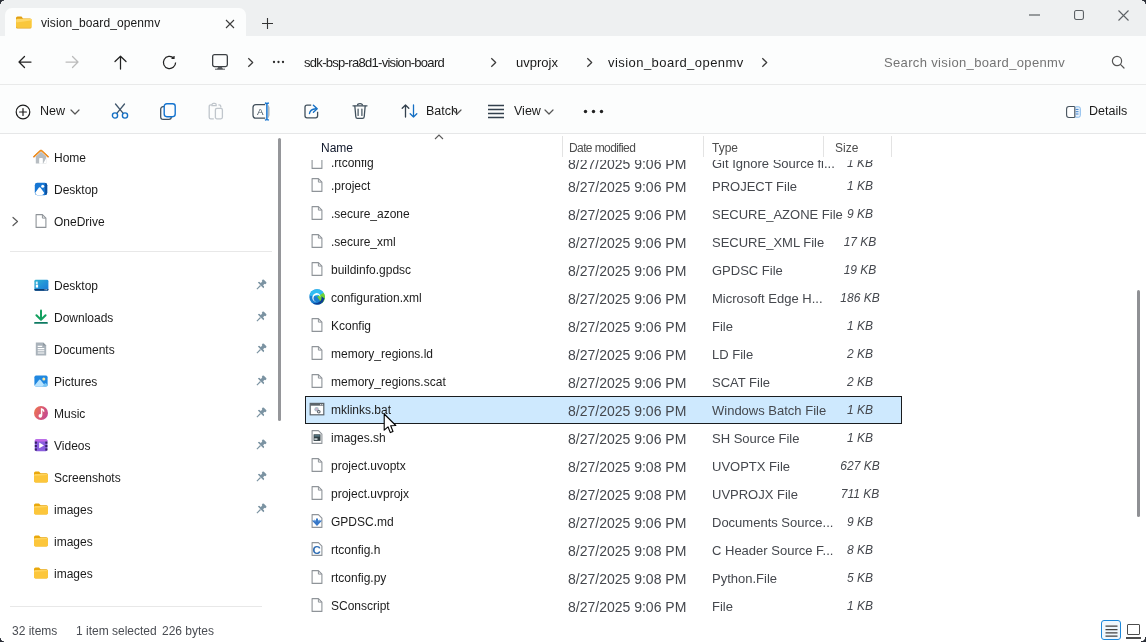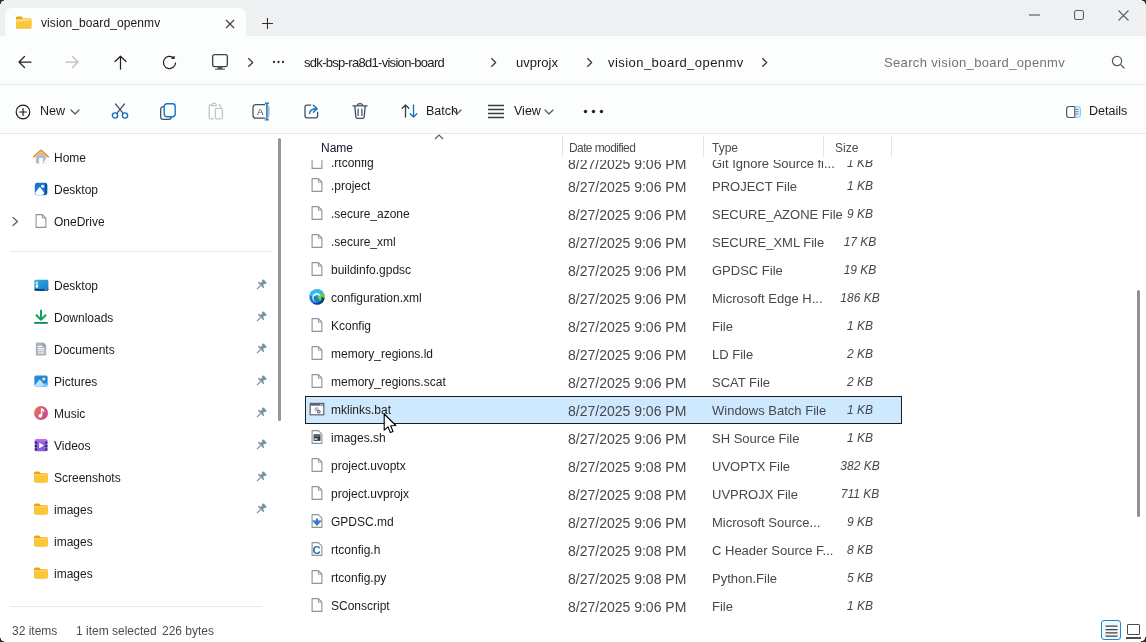--- a/index.html
+++ b/index.html
@@ -513,38 +513,38 @@
       <span class="tp">SH Source File</span>
       <span class="sz">1 KB</span>
     </div>
 <div class="row" style="top:292px">
       <svg class="ic" width="16" height="16">
         <use href="#s-page"></use>
       </svg>
       <span class="nm">project.uvoptx</span>
       <span class="dt">8/27/2025 9:08 PM</span>
       <span class="tp">UVOPTX File</span>
-      <span class="sz">382 KB</span>
+      <span class="sz">627 KB</span>
     </div>
 <div class="row" style="top:320px">
       <svg class="ic" width="16" height="16">
         <use href="#s-page"></use>
       </svg>
       <span class="nm">project.uvprojx</span>
       <span class="dt">8/27/2025 9:08 PM</span>
       <span class="tp">UVPROJX File</span>
       <span class="sz">711 KB</span>
     </div>
 <div class="row" style="top:348px">
       <svg class="ic" width="16" height="16">
         <use href="#s-md"></use>
       </svg>
       <span class="nm">GPDSC.md</span>
       <span class="dt">8/27/2025 9:06 PM</span>
-      <span class="tp">Microsoft Source...</span>
+      <span class="tp">Documents Source...</span>
       <span class="sz">9 KB</span>
     </div>
 <div class="row" style="top:376px">
       <svg class="ic" width="16" height="16">
         <use href="#s-ch"></use>
       </svg>
       <span class="nm">rtconfig.h</span>
       <span class="dt">8/27/2025 9:08 PM</span>
       <span class="tp">C Header Source F...</span>
       <span class="sz">8 KB</span>

